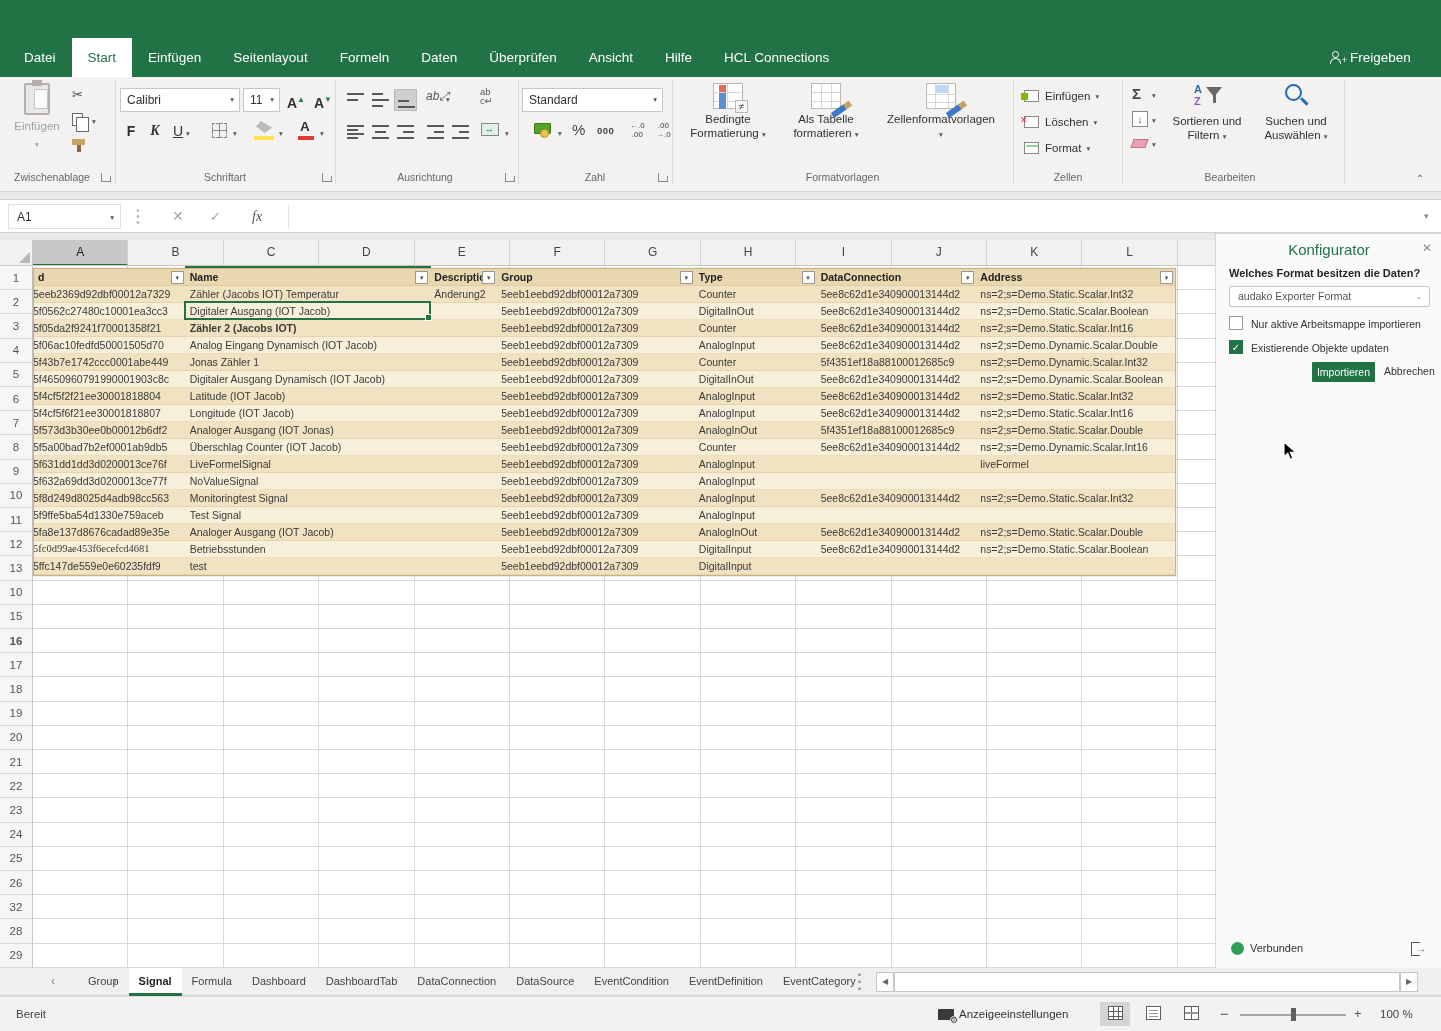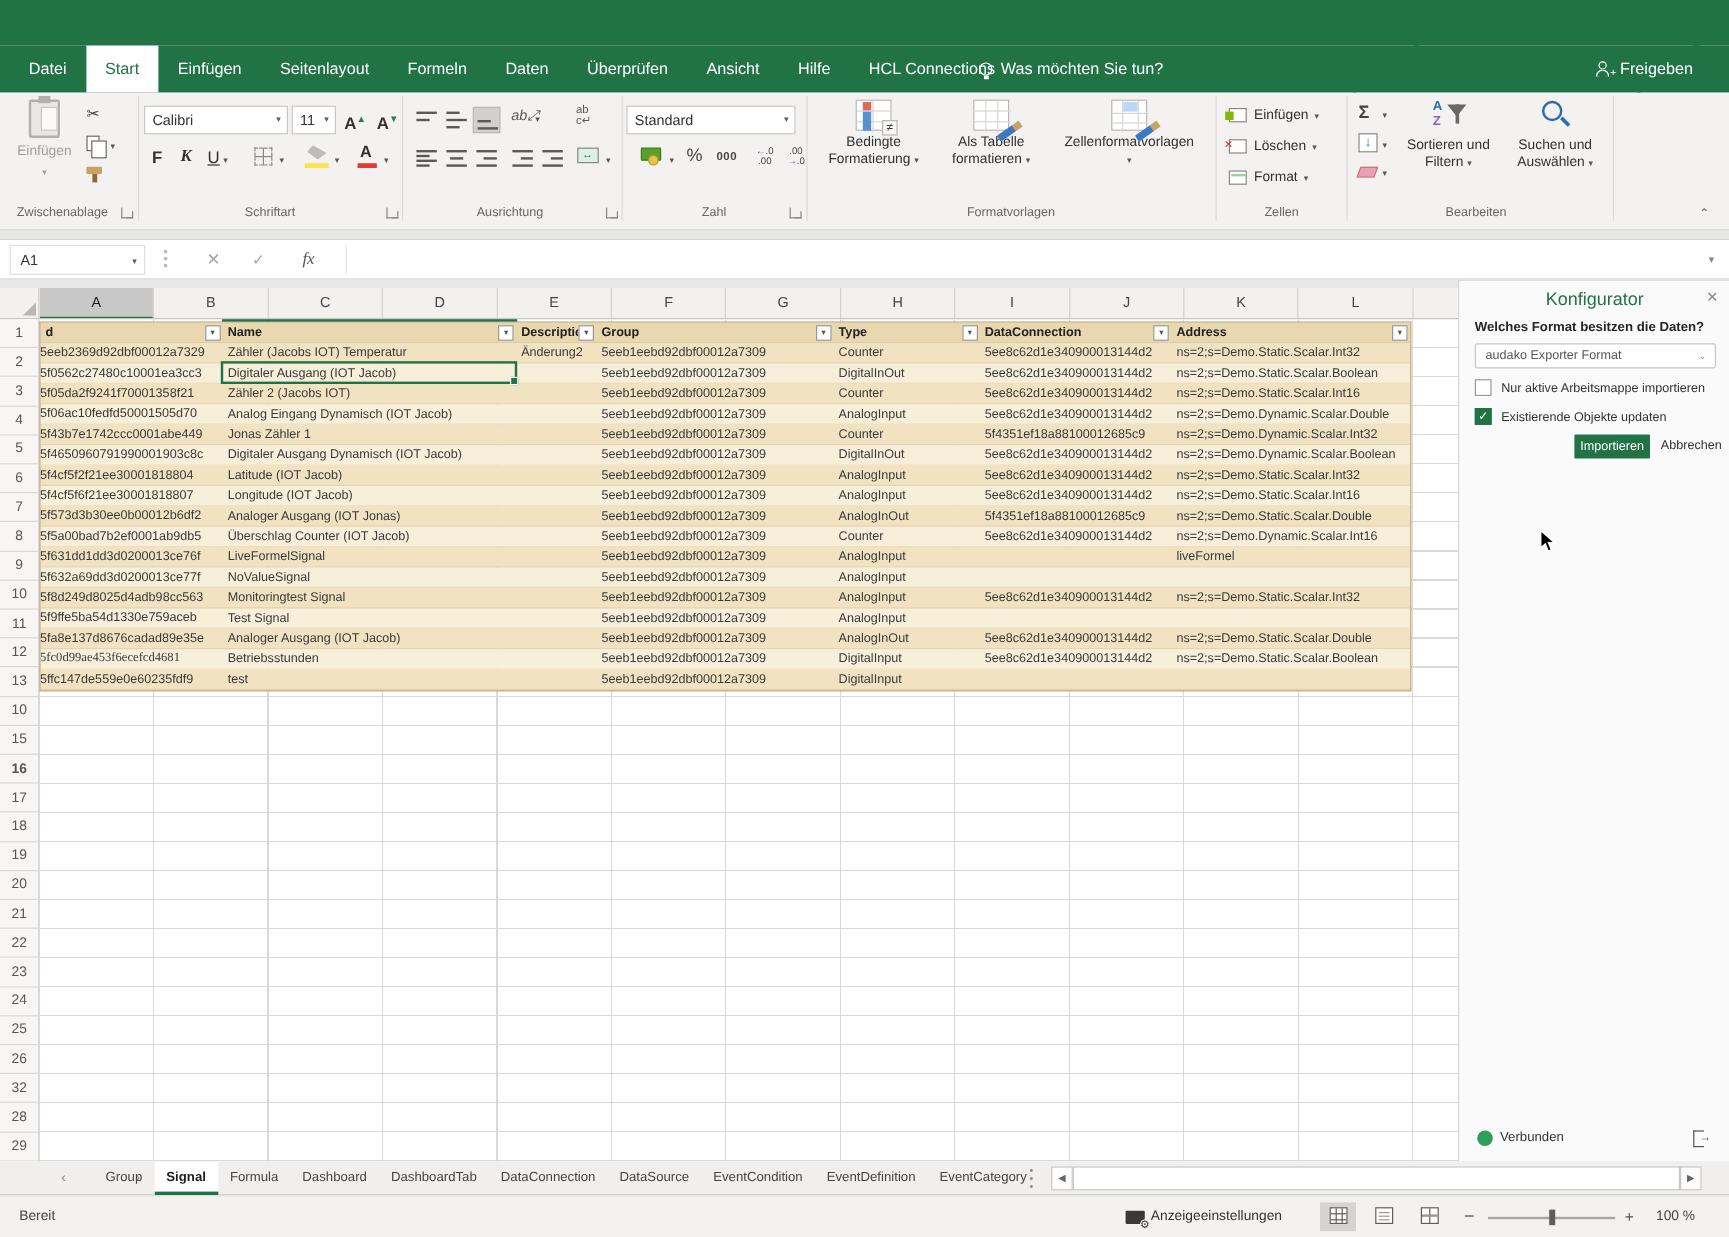--- a/index.html
+++ b/index.html
@@ -279,24 +279,20 @@
       <div class="mtab active">Start</div>
       <div class="mtab">Einfügen</div>
       <div class="mtab">Seitenlayout</div>
       <div class="mtab">Formeln</div>
       <div class="mtab">Daten</div>
       <div class="mtab">Überprüfen</div>
       <div class="mtab">Ansicht</div>
       <div class="mtab">Hilfe</div>
       <div class="mtab">HCL Connections</div>
     </div>
-  <div id="tellme" class="abs">
-    <span id="bulb"></span>
-    <span>Was möchten Sie tun?</span>
-  </div>
   <div id="share" class="abs">
     <span id="share-icon">
         <span class="head"></span>
         <span class="body"></span>
         <span class="plus">+</span>
       </span>
     <span>Freigeben</span>
   </div>
 
   <div id="ribbon" class="abs">
@@ -572,21 +568,21 @@
           <div class="tcell idcell" style="width: 152px;">5f0562c27480c10001ea3cc3</div>
           <div class="tcell" style="width: 245px;">Digitaler Ausgang (IOT Jacob)</div>
           <div class="tcell" style="width: 67px;"></div>
           <div class="tcell" style="width: 198px;">5eeb1eebd92dbf00012a7309</div>
           <div class="tcell" style="width: 122px;">DigitalInOut</div>
           <div class="tcell" style="width: 160px;">5ee8c62d1e340900013144d2</div>
           <div class="tcell" style="width: 199px;">ns=2;s=Demo.Static.Scalar.Boolean</div>
         </div>
         <div class="trow even">
           <div class="tcell idcell" style="width: 152px;">5f05da2f9241f70001358f21</div>
-          <div class="tcell" style="width: 245px;">Zähler 2 (Jacobs IOT)</div>
+          <div class="tcell" style="width: 245px; font-weight: bold;">Zähler 2 (Jacobs IOT)</div>
           <div class="tcell" style="width: 67px;"></div>
           <div class="tcell" style="width: 198px;">5eeb1eebd92dbf00012a7309</div>
           <div class="tcell" style="width: 122px;">Counter</div>
           <div class="tcell" style="width: 160px;">5ee8c62d1e340900013144d2</div>
           <div class="tcell" style="width: 199px;">ns=2;s=Demo.Static.Scalar.Int16</div>
         </div>
         <div class="trow odd">
           <div class="tcell idcell" style="width: 152px;">5f06ac10fedfd50001505d70</div>
           <div class="tcell" style="width: 245px;">Analog Eingang Dynamisch (IOT Jacob)</div>
           <div class="tcell" style="width: 67px;"></div>

